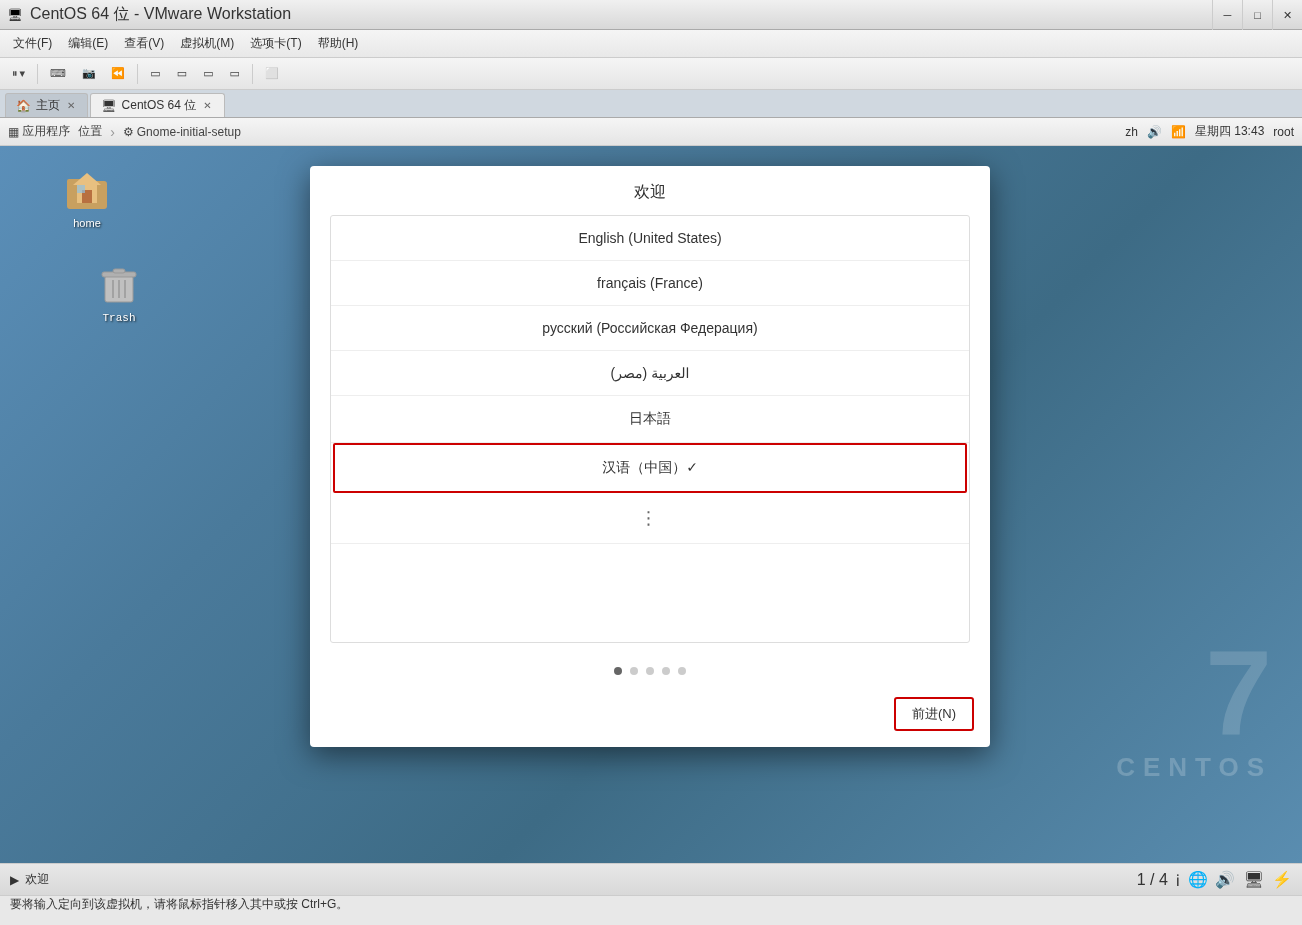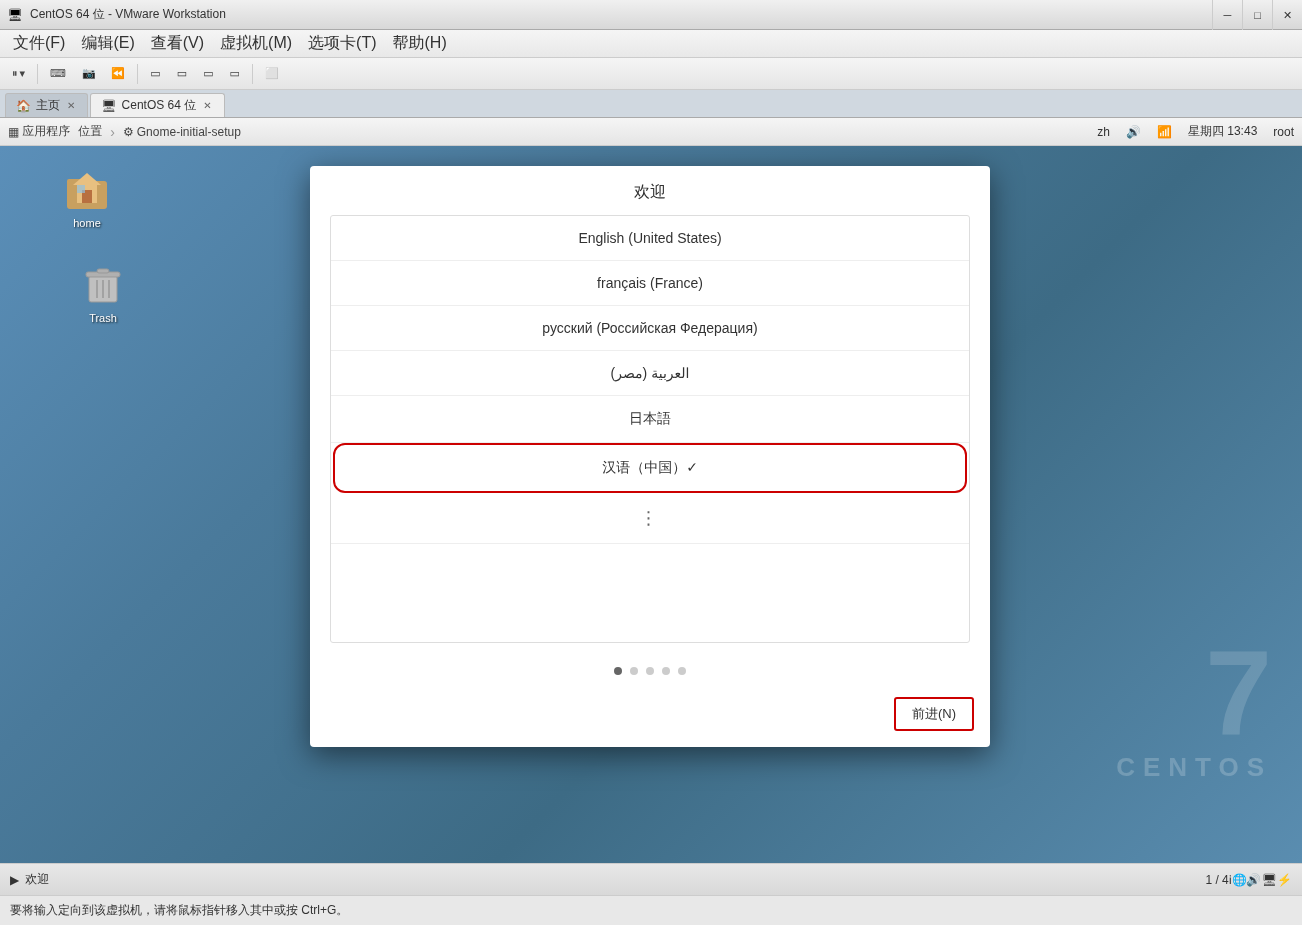--- a/index.html
+++ b/index.html
@@ -26,21 +26,21 @@
       width: 20px;
       height: 20px;
       margin: 0 5px;
       display: flex;
       align-items: center;
       justify-content: center;
       font-size: 12px;
     }
     #titlebar-title {
       flex: 1;
-      font-size: 12px;
+      font-size: 16px;
       color: #333;
     }
     #titlebar-controls {
       display: flex;
       height: 100%;
     }
     .title-btn {
       width: 30px;
       height: 30px;
       display: flex;
@@ -57,21 +57,21 @@
       width: 100%;
       height: 28px;
       background: linear-gradient(to bottom, #f5f5f5, #e8e8e8);
       display: flex;
       align-items: center;
       border-bottom: 1px solid #ccc;
       padding: 0 5px;
     }
     .menu-item {
       padding: 2px 8px;
-      font-size: 16px;
+      font-size: 12px;
       color: #333;
       cursor: pointer;
       border-radius: 2px;
     }
 
     
     #toolbar {
       width: 100%;
       height: 32px;
       background: linear-gradient(to bottom, #f5f5f5, #e5e5e5);
@@ -154,21 +154,21 @@
       gap: 3px;
     }
     .nav-separator {
       color: #999;
       font-size: 14px;
     }
     .nav-right {
       margin-left: auto;
       display: flex;
       align-items: center;
-      gap: 16px;
+      gap: 9px;
       font-size: 12px;
       color: #333;
     }
 
     
     #desktop {
       width: 100%;
       height: calc(925px - 30px - 28px - 32px - 28px - 28px - 32px - 30px);
       background: linear-gradient(135deg, #5b8fb9 0%, #4a7a9b 30%, #3d6b85 60%, #5a8db0 100%);
       position: relative;
@@ -254,21 +254,21 @@
     .lang-item {
       padding: 14px 20px;
       font-size: 14px;
       color: #333;
       border-bottom: 1px solid #eee;
       cursor: pointer;
       text-align: center;
     }
     .lang-item.selected {
       border: 2px solid #cc0000;
-      border-radius: 12px;
+      border-radius: 2px;
       margin: 0 2px;
     }
     .lang-item.more {
       color: #666;
       font-size: 18px;
       letter-spacing: 3px;
     }
     #dialog-dots {
       display: flex;
       justify-content: center;
@@ -318,31 +318,30 @@
     }
     #statusbar-left {
       display: flex;
       align-items: center;
       gap: 6px;
     }
     #statusbar-right {
       margin-left: auto;
       display: flex;
       align-items: center;
-      gap: 0;
-      font-size: 12px;
+      gap: 8px;
+      font-size: 16px;
     }
 
     
     #infobar {
       width: 100%;
       height: 30px;
       background: #e8e8e8;
       display: flex;
-      align-items: center;
       padding: 0 10px;
       border-top: 1px solid #ccc;
       font-size: 12px;
       color: #333;
     }
     
   </style>
 </head>
 <body>
 
@@ -449,21 +448,21 @@
         <polygon points="24,8 10,20 38,20" fill="#e8c080"></polygon>
         <rect x="14" y="20" width="20" height="18" fill="#e8c080"></rect>
         <rect x="19" y="25" width="10" height="13" fill="#b87040"></rect>
 
         <rect x="14" y="20" width="8" height="8" fill="#90c0e0" opacity="0.7"></rect>
       </svg>
     </div>
     <div class="desktop-icon-label">home</div>
   </div>
 
-  <div class="desktop-icon" style="left:68px; top:110px;">
+  <div class="desktop-icon" style="left:84px; top:110px;font-family:Liberation Mono, monospace;">
     <div class="desktop-icon-img">
       <svg width="48" height="48" viewBox="0 0 48 48">
 
         <rect x="10" y="16" width="28" height="26" rx="2" fill="#c0c0c0" stroke="#999" stroke-width="1"></rect>
 
         <rect x="7" y="12" width="34" height="5" rx="2" fill="#b0b0b0" stroke="#999" stroke-width="1"></rect>
 
         <rect x="18" y="9" width="12" height="4" rx="2" fill="#b0b0b0" stroke="#999" stroke-width="1"></rect>
 
         <line x1="18" y1="20" x2="18" y2="38" stroke="#999" stroke-width="1.5"></line>

